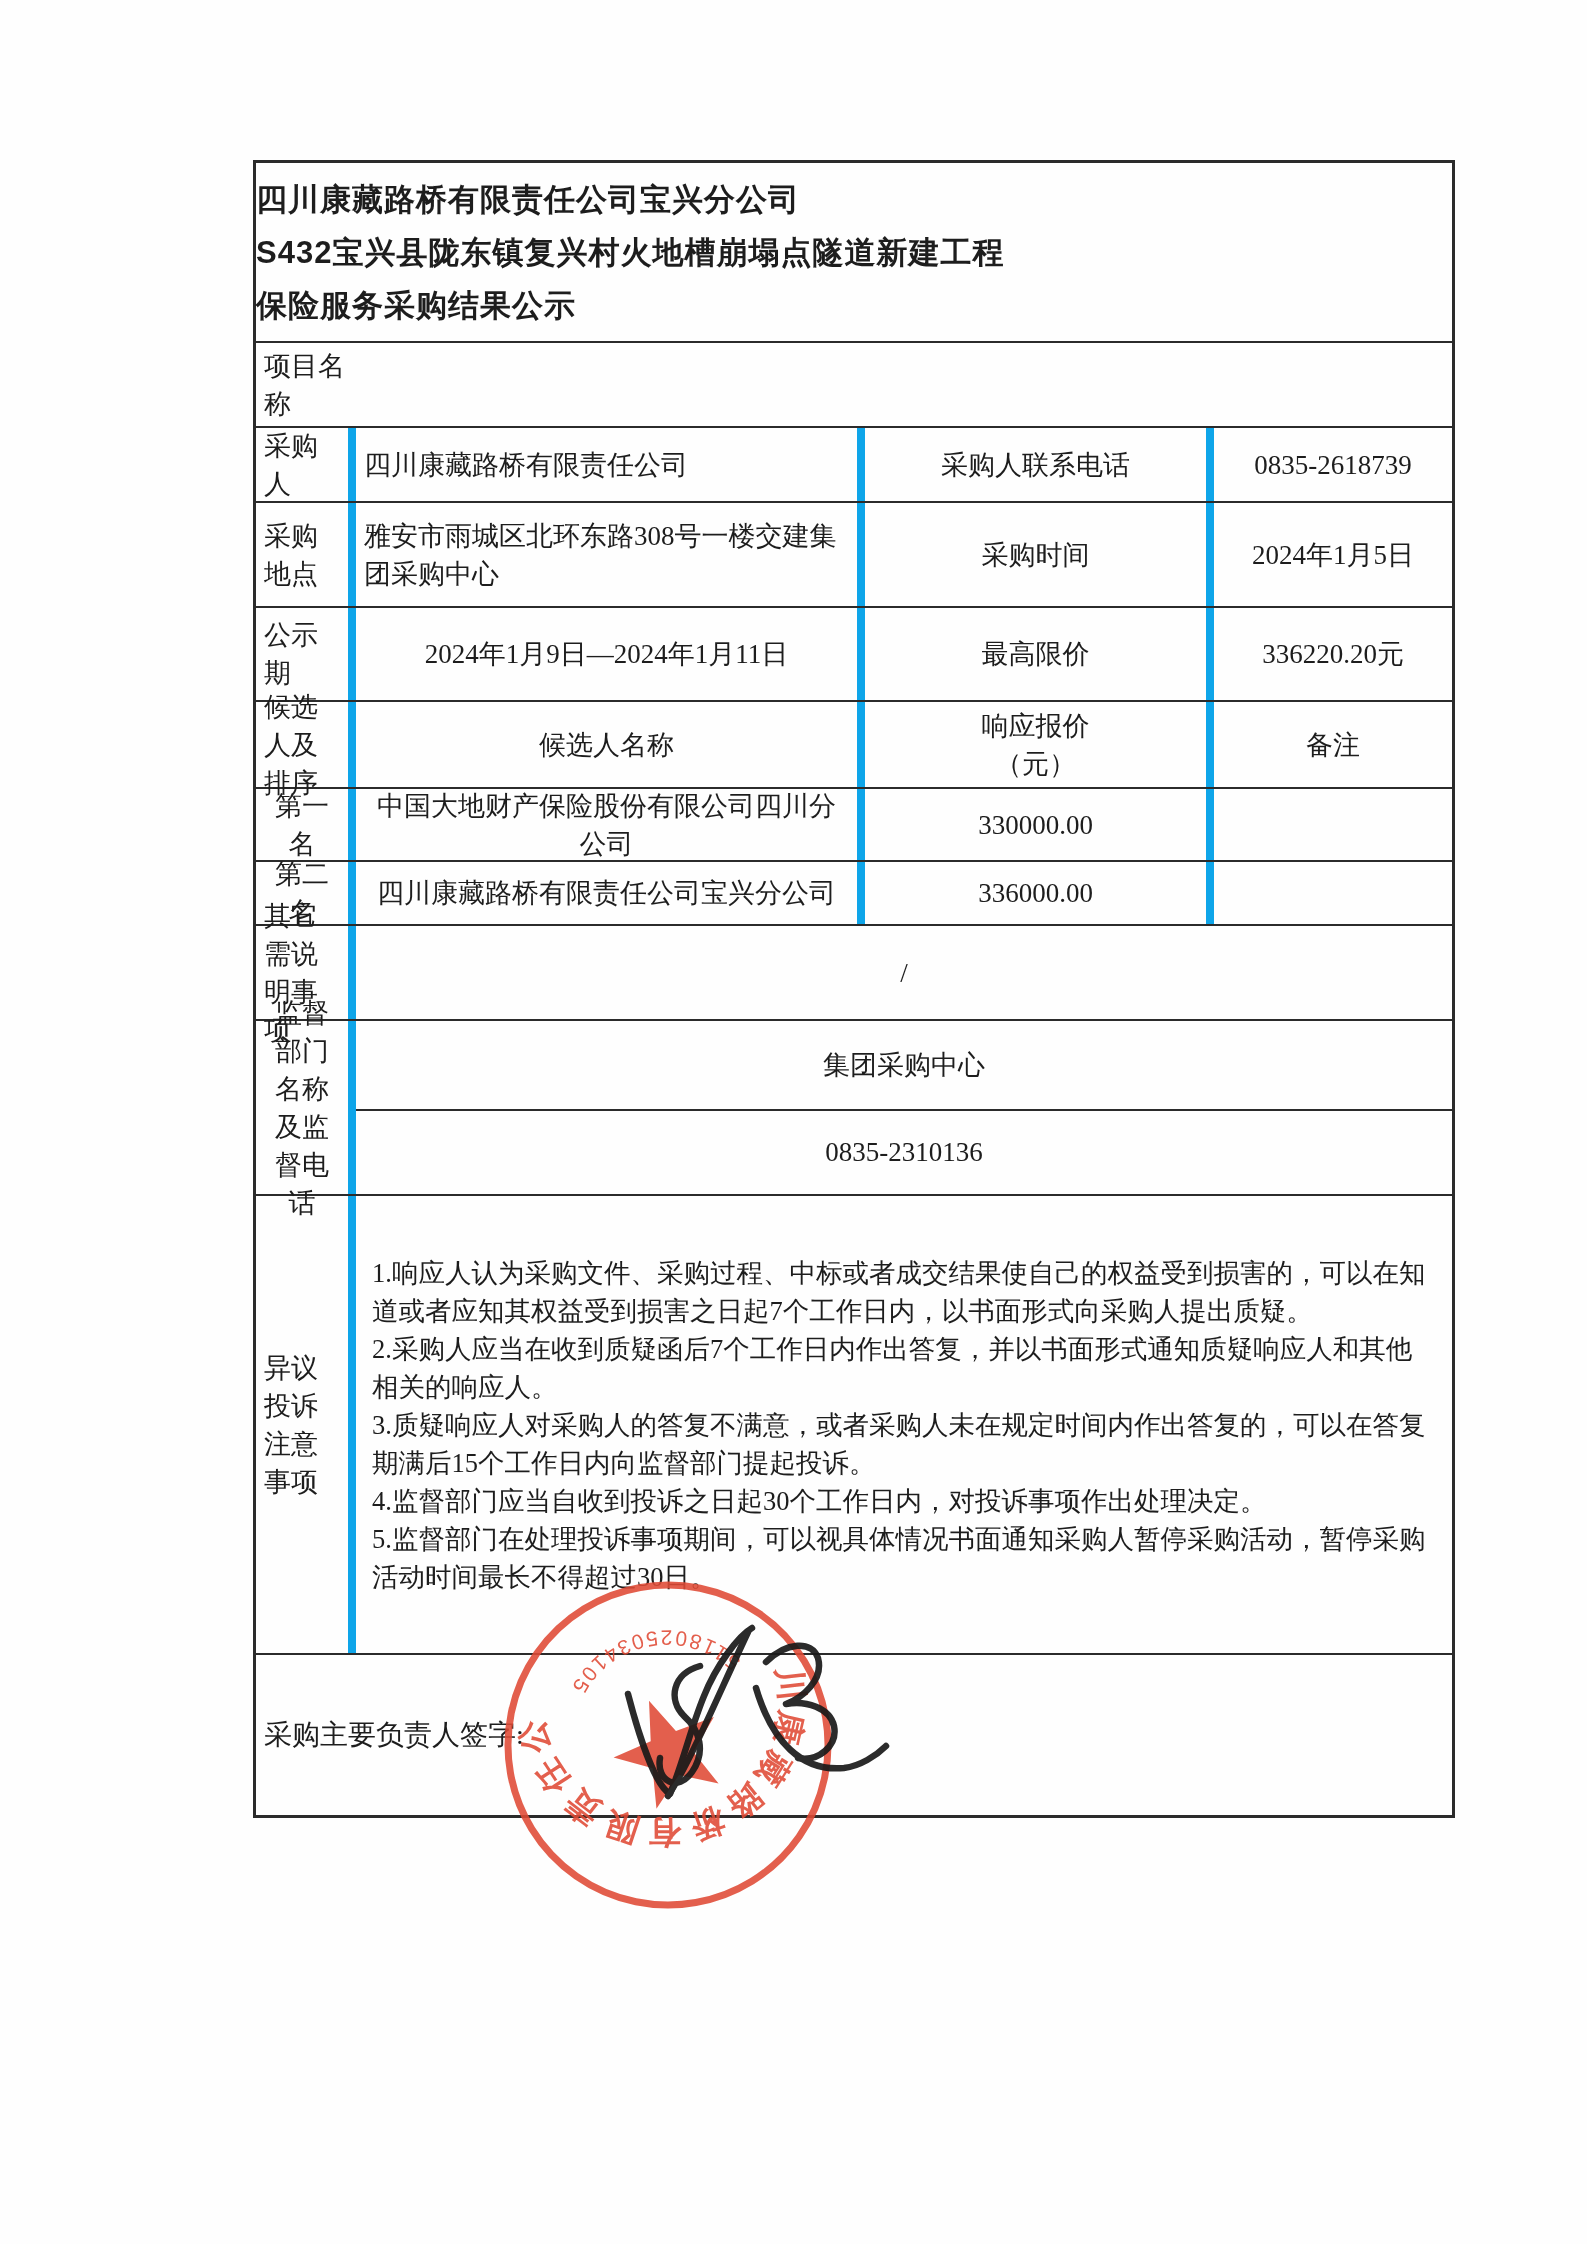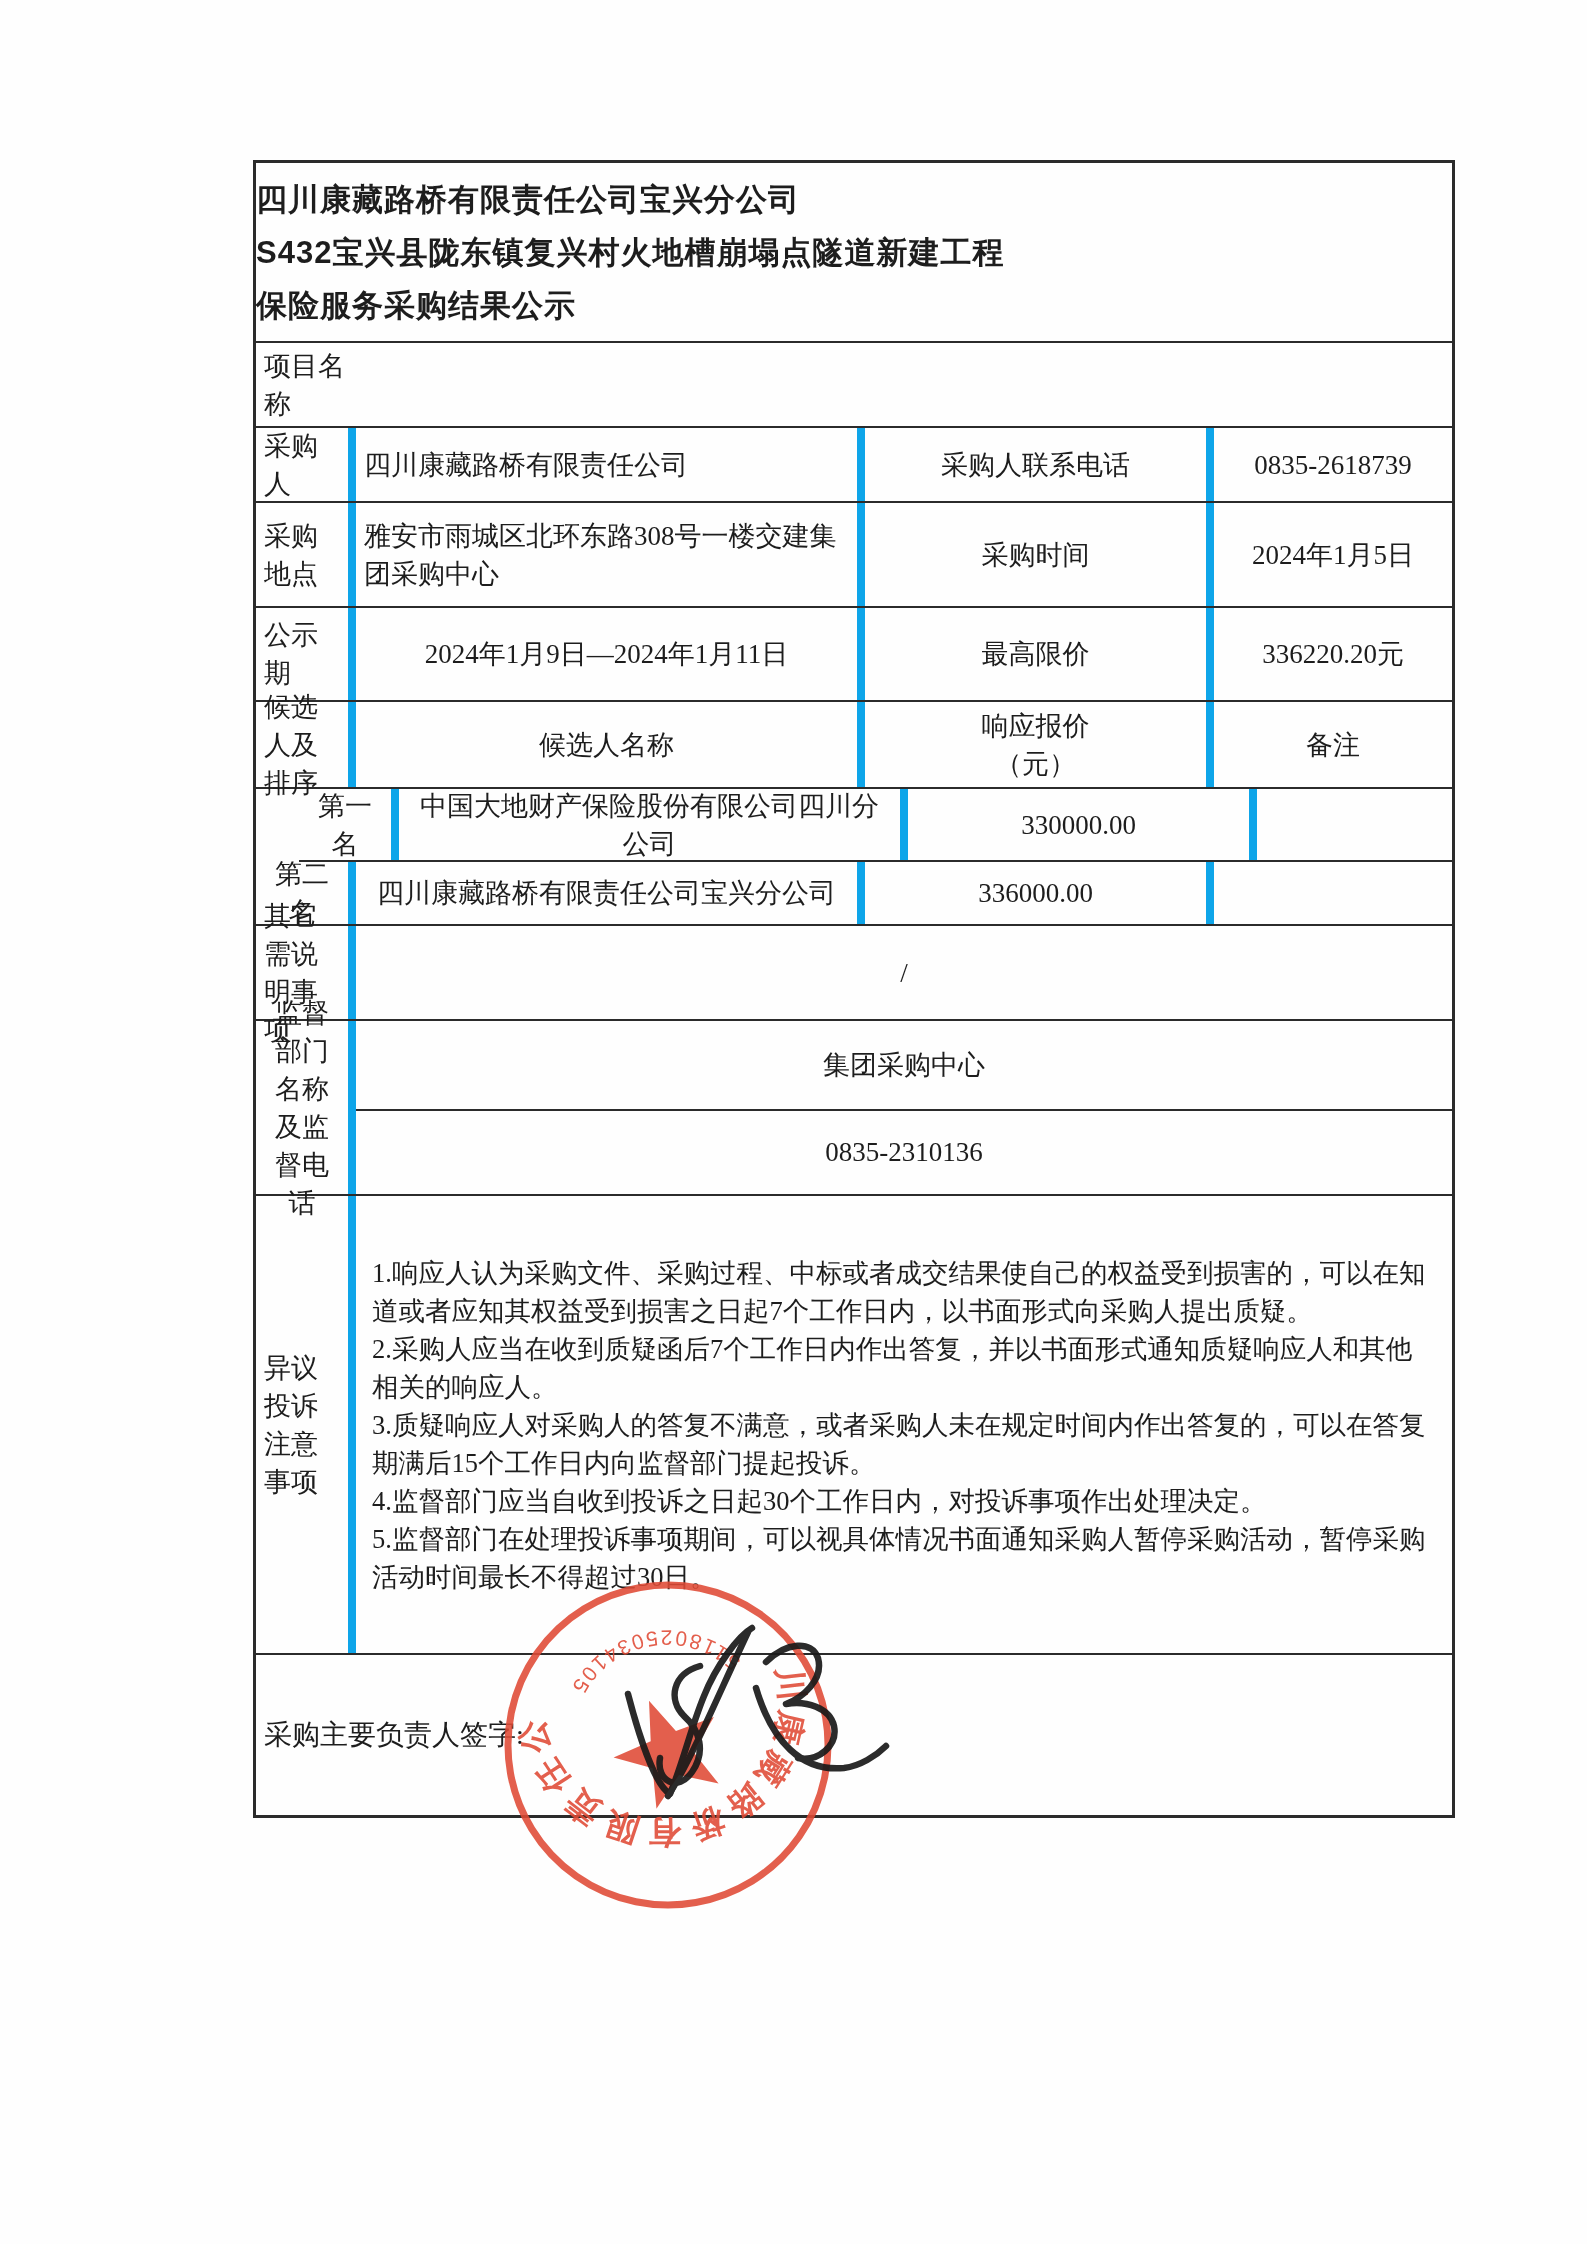--- a/index.html
+++ b/index.html
@@ -40,21 +40,21 @@
     text-align:left;
     font-family:"Liberation Sans","DejaVu Sans",sans-serif;
     font-weight:bold;font-size:31px;line-height:53px;letter-spacing:1px;
   }
 
   .h-r1{height:85px;}
   .h-r2{height:75px;}
   .h-r3{height:105px;}
   .h-r4{height:94px;}
   .h-r5{height:87px;}
-  .h-r6{height:73px;margin-left:43px;}
+  .h-r6{height:73px;}
   .h-r7{height:64px;}
   .h-r8{height:95px;}
   .h-sup{height:175px;}
   .h-r10{height:459px;}
   .h-r11{height:160px;}
 
   .sup-right{flex:1 1 auto;display:flex;flex-direction:column;}
   .sup-cell{
     box-sizing:border-box;flex:1 1 auto;display:flex;align-items:center;justify-content:center;
     font-size:27px;text-align:center;

